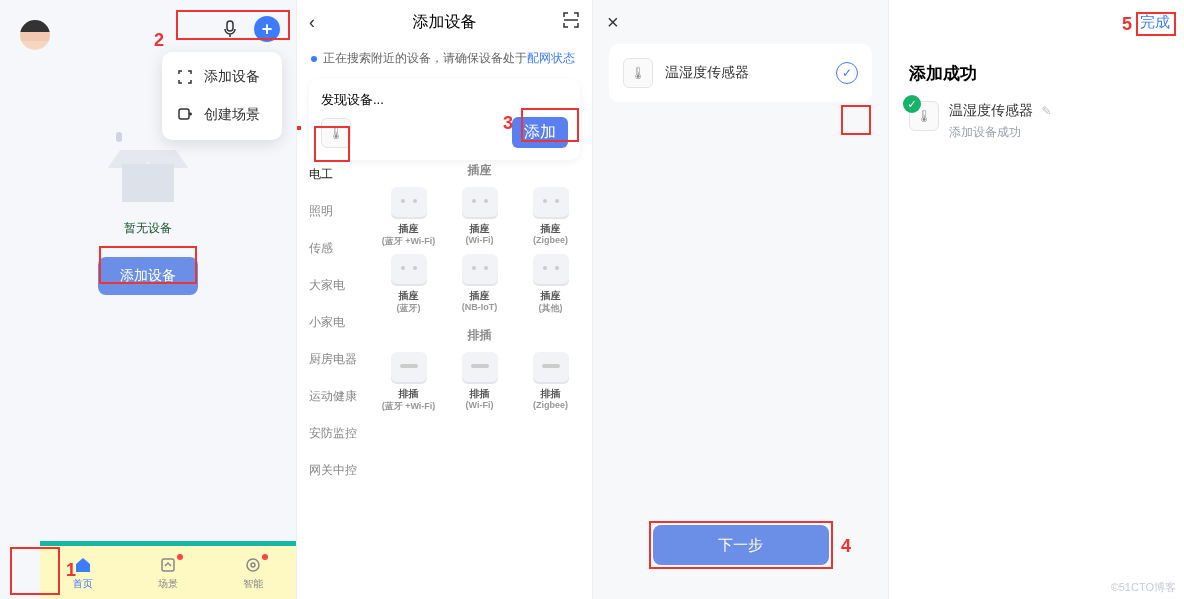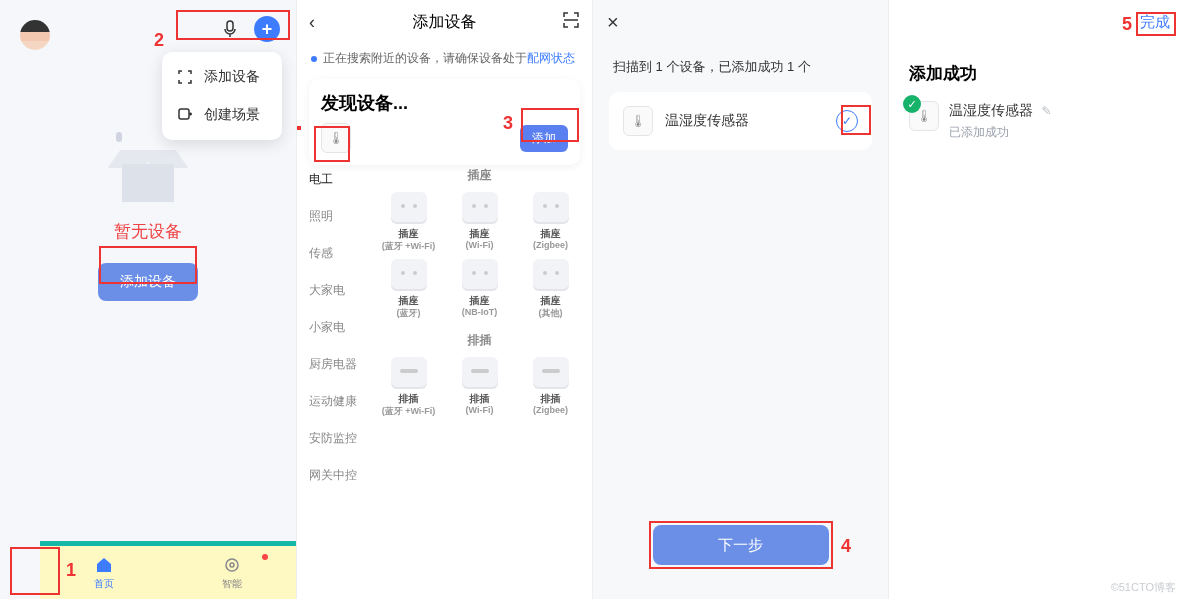--- a/index.html
+++ b/index.html
@@ -17,38 +17,38 @@
   .hl-num { position:absolute; color:#e33; font-weight:bold; font-size:18px; }
   .dropdown { position:absolute; top:52px; right:14px; background:#fff; border-radius:10px; box-shadow:0 4px 16px rgba(0,0,0,.12); padding:6px 0; width:120px; z-index:2; }
   .dd-item { display:flex; align-items:center; gap:10px; padding:10px 14px; font-size:14px; color:#333; }
   .dd-icon { width:18px; height:18px; display:flex;align-items:center;justify-content:center; }
   .empty-box { position:absolute; top:150px; left:50%; transform:translateX(-50%); text-align:center; }
   .box-illus { width:80px; height:60px; margin:0 auto 10px; position:relative; }
   .box-illus .lid1,.box-illus .lid2 { position:absolute; width:36px;height:18px;background:#e5e8ef;transform:skewX(-35deg);top:0;left:6px;}
   .box-illus .lid2{transform:skewX(35deg);left:38px;}
   .box-illus .body{position:absolute;top:14px;left:14px;width:52px;height:38px;background:#dde1ea;}
   .tiny-dot{position:absolute;width:6px;height:10px;background:#cfd4e0;border-radius:3px;top:-18px;left:8px;}
-  .empty-text { color:#ef4444; font-size:17px; margin-bottom:20px; }
+  .empty-text { color:#14532d; font-size:12px; margin-bottom:20px; }
   .add-btn-main { display:inline-block; padding:10px 22px; background:#6b8fe6; color:#fff; border-radius:8px; font-size:14px; border:none; }
   .tabbar { position:absolute; bottom:0; left:0; right:0; height:58px; background:#fef9c3; display:flex; border-top:5px solid #14b8a6;margin-left:40px; }
   .tab { flex:1; display:flex; flex-direction:column; align-items:center; justify-content:center; gap:2px; font-size:10px; color:#888; position:relative;}
   .tab.active { color:#3d7cff; }
   .tab-ico{width:20px;height:20px;display:flex;align-items:center;justify-content:center;font-size:16px;}
   .dot-red{position:absolute;width:6px;height:6px;background:#f44;border-radius:50%;top:8px;right:28px;}
   .p2-head { height:44px; display:flex; align-items:center; justify-content:center; position:relative; font-size:16px; font-weight:500; }
   .back { position:absolute; left:12px; font-size:18px; color:#333;}
   .scan-ico { position:absolute; right:12px; font-size:16px; color:#333;}
   .info-row { display:flex; align-items:center; gap:6px; font-size:12px; color:#666; padding:6px 14px 12px; }
   .info-dot { width:6px;height:6px;border-radius:50%;background:#3d7cff; animation:none;}
   .link { color:#3d7cff; }
   .found-card { margin:0 12px; background:#fff; border-radius:10px; padding:12px; box-shadow:0 2px 8px rgba(0,0,0,.06);}
-  .found-title { font-size:18px; font-weight:700; margin-bottom:8px;}
+  .found-title { font-size:13px; font-weight:400; margin-bottom:8px;}
   .found-row { display:flex; align-items:center; justify-content:space-between;}
   .dev-thumb { width:30px; height:30px; border:1px solid #e5e5e5; border-radius:6px; display:flex;align-items:center;justify-content:center; font-size:12px; color:#888; background:#fafafa;}
-  .add-chip { background:#5a7ff0; color:#fff; font-size:12px; padding:5px 12px; border-radius:6px; border:none;}
+  .add-chip { background:#5a7ff0; color:#fff; font-size:16px; padding:5px 12px; border-radius:6px; border:none;}
   .manual-title { text-align:center; font-size:14px; font-weight:600; margin:22px 0 10px; }
   .manual-wrap { display:flex; padding:0 0 0 12px; height:340px; overflow:hidden;}
   .cat-col { width:58px; display:flex; flex-direction:column; gap:20px; font-size:12px; color:#888; padding-top:6px;}
   .cat-col .cat.active{ color:#222; font-weight:400;}
   .grid-col { flex:1;font-weight:bold; }
   .sub-head { font-size:12px; color:#888; text-align:center; margin:2px 0 8px;}
   .dev-grid { display:grid; grid-template-columns:repeat(3,1fr); gap:6px 4px; padding:0 8px 10px;}
   .dev-cell { text-align:center;}
   .dev-cell .pl { width:36px; height:32px; margin:0 auto 4px; border-radius:6px; background:#f2f3f6; box-shadow:inset 0 -2px 0 #e3e5ea; display:flex;align-items:center;justify-content:center;font-size:8px;color:#bbb;position:relative;}
   .pl::before{content:"";position:absolute;width:4px;height:4px;background:#ccc;border-radius:50%;left:10px;top:12px;}
@@ -129,20 +129,30 @@
       <div class="tab-ico">
           <svg width="18" height="18" viewBox="0 0 18 18" fill="#3d7cff">
             <path d="M9 2l7 6v8H2V8z"></path>
           </svg>
         </div>
       <span>首页</span>
     </div>
     <div class="tab">
       <div class="tab-ico">
           <svg width="16" height="16" viewBox="0 0 16 16" fill="none" stroke="#888" stroke-width="1.5">
+            <rect x="2" y="2" width="12" height="12" rx="2"></rect>
+            <path d="M5 9l3-3 3 3"></path>
+          </svg>
+        </div>
+      <div class="dot-red"></div>
+      <span>场景</span>
+    </div>
+    <div class="tab">
+      <div class="tab-ico">
+          <svg width="16" height="16" viewBox="0 0 16 16" fill="none" stroke="#888" stroke-width="1.5">
             <circle cx="8" cy="8" r="6"></circle>
             <circle cx="8" cy="8" r="2"></circle>
           </svg>
         </div>
       <div class="dot-red"></div>
       <span>智能</span>
     </div>
   </div>
   <div class="hl" style="bottom:4px;left:10px;width:50px;height:48px;"></div>
   <div class="hl-num" style="bottom:18px;left:66px;">1</div>
@@ -237,21 +247,20 @@
           </div>
         </div>
     </div>
   </div>
 </div>
 
 <div class="panel p3">
   <div class="p3-head">
       <span class="close-x">×</span>
     </div>
-  <div class="p3-txt">扫描到 1 个设备，已添加成功 1 个</div>
   <div class="p3-card">
     <div class="dev-thumb">🌡</div>
     <div class="p3-name">温湿度传感器</div>
     <div class="chk-circ">✓</div>
   </div>
   <div class="hl" style="top:105px;left:248px;width:30px;height:30px;"></div>
   <button class="next-btn">下一步</button>
   <div class="hl" style="bottom:30px;left:56px;width:184px;height:48px;"></div>
   <div class="hl-num" style="bottom:42px;left:248px;">4</div>
 </div>
@@ -264,17 +273,17 @@
   <div class="hl-num" style="top:14px;right:52px;">5</div>
   <div class="p4-title">添加成功</div>
   <div class="p4-row">
     <div class="ok-wrap">
       <div class="dev-thumb">🌡</div>
       <div class="ok-badge">✓</div>
     </div>
     <div>
       <span class="p4-name">温湿度传感器</span>
       <span class="pencil">✎</span>
-      <div class="p4-sub">已添加成功</div>
+      <div class="p4-sub">添加设备成功</div>
     </div>
   </div>
   <div class="watermark">©51CTO博客</div>
 </div>
 
 </body></html>

